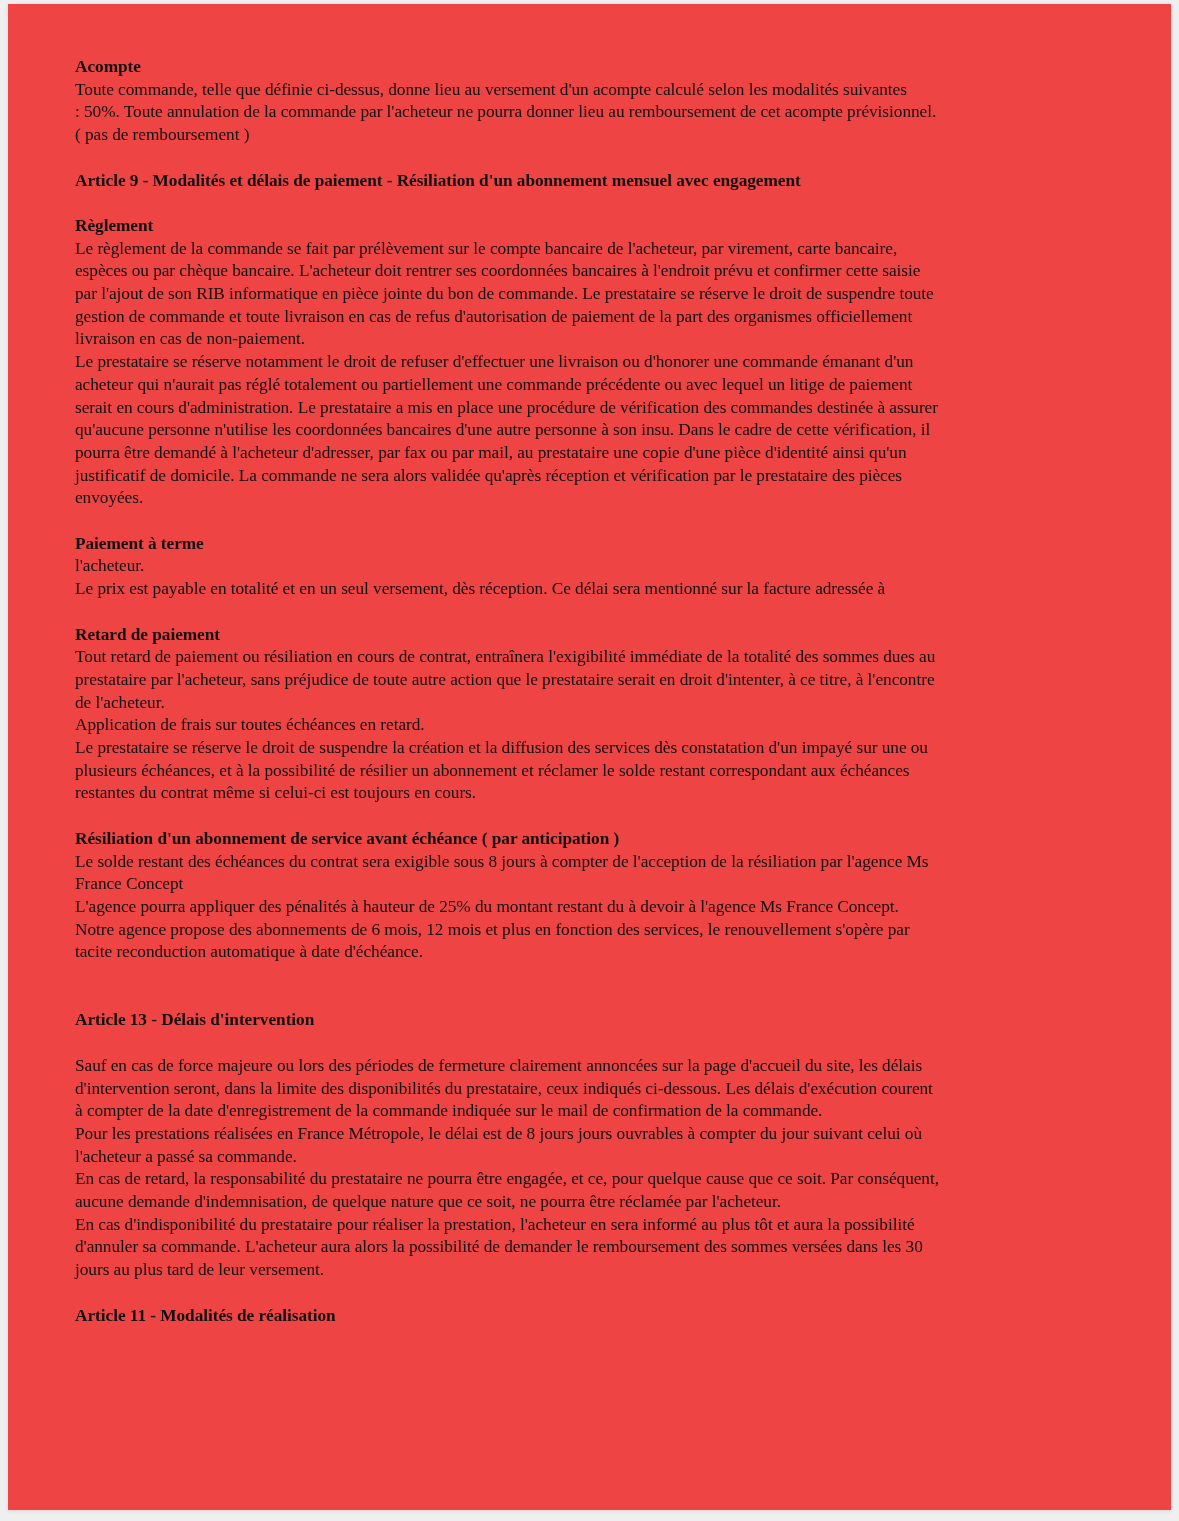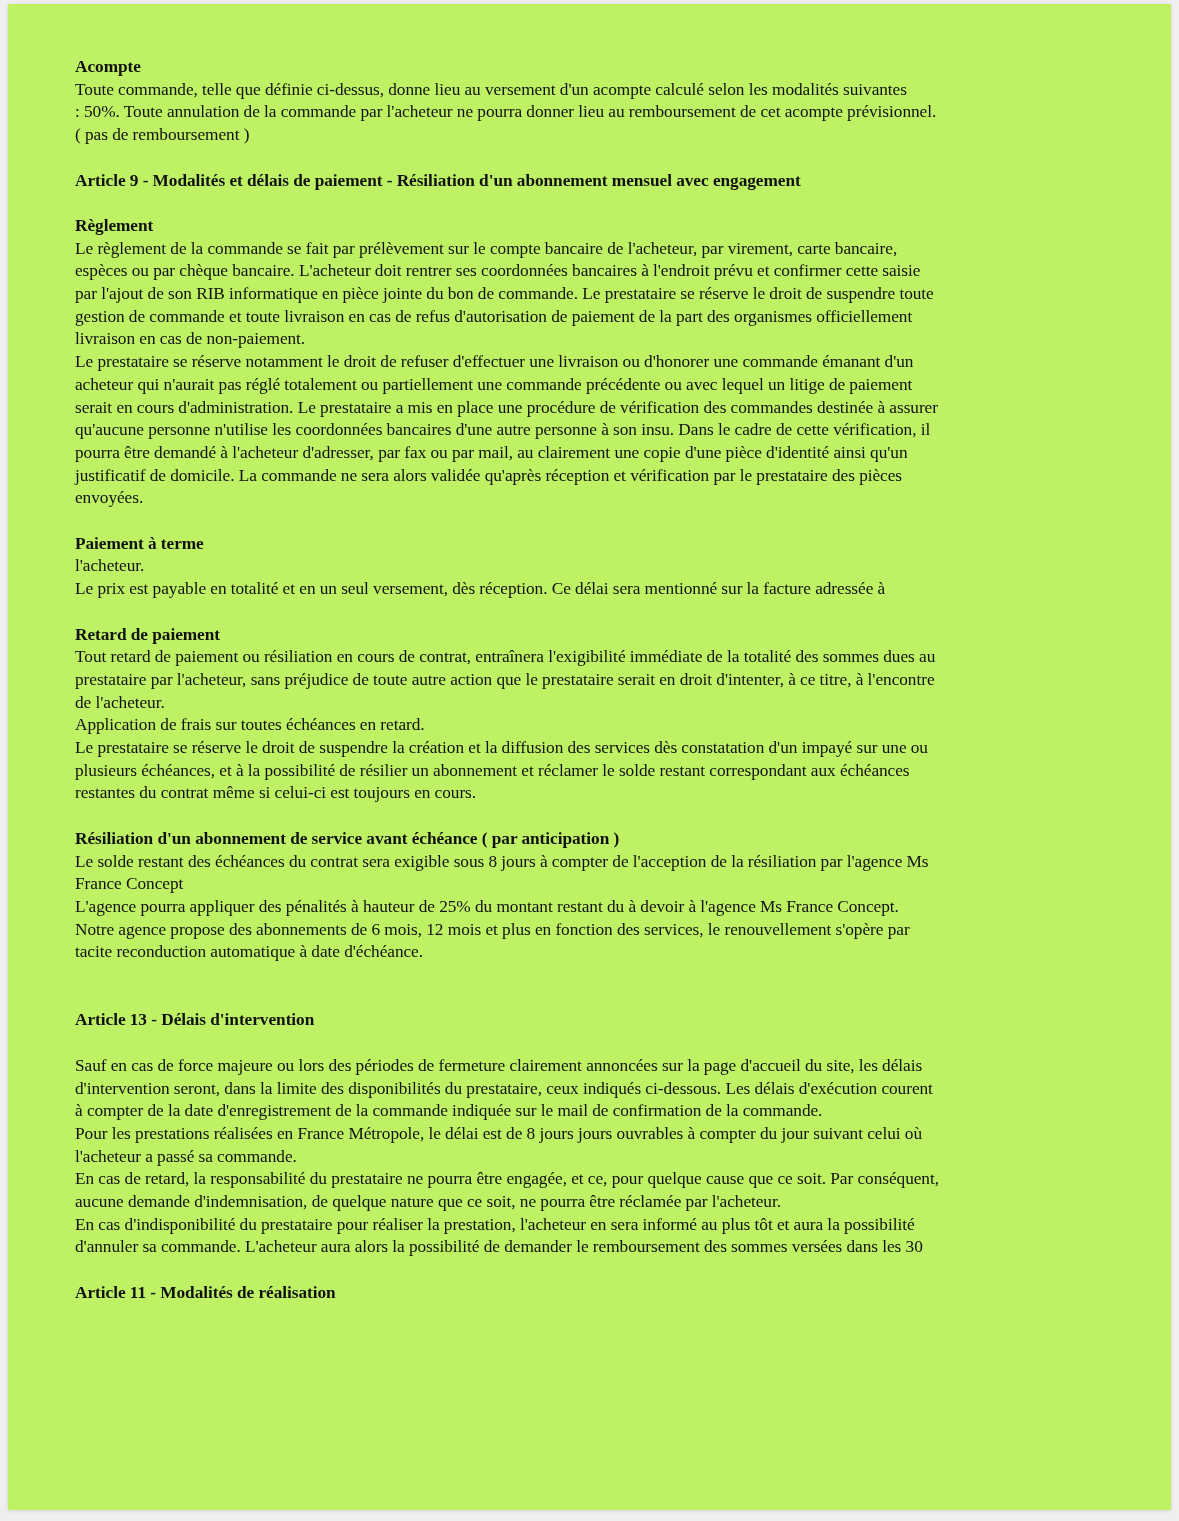--- a/index.html
+++ b/index.html
@@ -9,21 +9,21 @@
     width: 1179px;
     height: 1521px;
     overflow: hidden;
   }
   .page {
     position: absolute;
     left: 8px;
     top: 4px;
     width: 1163px;
     height: 1506px;
-    background: #bef264;
+    background: #ef4444;
     box-shadow: 0 1px 4px rgba(0,0,0,0.10), 0 0 1px rgba(0,0,0,0.08);
   }
   .content {
     position: absolute;
     left: 67px;
     top: 52px;
     width: 1015px;
     font-family: "Liberation Serif", "DejaVu Serif", serif;
     font-size: 17.3px;
     line-height: 22.7px;
@@ -61,21 +61,21 @@
       <p class="heading">Règlement</p>
       <p class="para">Le règlement de la commande se fait par prélèvement sur le compte bancaire de l'acheteur, par virement, carte bancaire,</p>
       <p class="para">espèces ou par chèque bancaire.  L'acheteur doit rentrer ses coordonnées bancaires à l'endroit prévu et confirmer cette saisie</p>
       <p class="para">par l'ajout de son RIB informatique en pièce jointe du bon de commande. Le prestataire se réserve le droit de suspendre toute</p>
       <p class="para">gestion de commande et toute livraison en cas de refus d'autorisation de paiement de la part des organismes officiellement</p>
       <p class="para">livraison en cas de non-paiement.</p>
       <p class="para">Le prestataire se réserve notamment le droit de refuser d'effectuer une livraison ou d'honorer une commande émanant d'un</p>
       <p class="para">acheteur qui n'aurait pas réglé totalement ou partiellement une commande précédente ou avec lequel un litige de paiement</p>
       <p class="para">serait en cours d'administration. Le prestataire a mis en place une procédure de vérification des commandes destinée à assurer</p>
       <p class="para">qu'aucune personne n'utilise les coordonnées bancaires d'une autre personne à son insu. Dans le cadre de cette vérification, il</p>
-      <p class="para">pourra être demandé à l'acheteur d'adresser, par fax ou par mail, au clairement une copie d'une pièce d'identité ainsi qu'un</p>
+      <p class="para">pourra être demandé à l'acheteur d'adresser, par fax ou par mail, au prestataire une copie d'une pièce d'identité ainsi qu'un</p>
       <p class="para">justificatif de domicile. La commande ne sera alors validée qu'après réception et vérification par le prestataire des pièces</p>
       <p class="para">envoyées.</p>
     </section>
     <div class="gap"></div>
 
     <section>
       <p class="heading">Paiement à terme</p>
       <p class="para">l'acheteur.</p>
       <p class="para">Le prix est payable en totalité et en un seul versement, dès réception. Ce délai sera mentionné sur la facture adressée à</p>
     </section>
@@ -108,19 +108,20 @@
       <div class="gap"></div>
       <p class="para">Sauf en cas de force majeure ou lors des périodes de fermeture clairement annoncées sur la page d'accueil du site, les délais</p>
       <p class="para">d'intervention seront, dans la limite des disponibilités du prestataire, ceux indiqués ci-dessous. Les délais d'exécution courent</p>
       <p class="para">à compter de la date d'enregistrement de la commande indiquée sur le mail de confirmation de la commande.</p>
       <p class="para">Pour les prestations réalisées en France Métropole, le délai est de 8 jours jours ouvrables à compter du jour suivant celui où</p>
       <p class="para">l'acheteur a passé sa commande.</p>
       <p class="para">En cas de retard, la responsabilité du prestataire ne pourra être engagée, et ce, pour quelque cause que ce soit. Par conséquent,</p>
       <p class="para">aucune demande d'indemnisation, de quelque nature que ce soit, ne pourra être réclamée par l'acheteur.</p>
       <p class="para">En cas d'indisponibilité du prestataire pour réaliser la prestation, l'acheteur en sera informé au plus tôt et aura la possibilité</p>
       <p class="para">d'annuler sa commande. L'acheteur aura alors la possibilité de demander le remboursement des sommes versées dans les 30</p>
+      <p class="para">jours au plus tard de leur versement.</p>
     </section>
     <div class="gap"></div>
 
     <p class="heading">Article 11 - Modalités de réalisation</p>
 
   </div>
 </div>
 
 </body></html>

